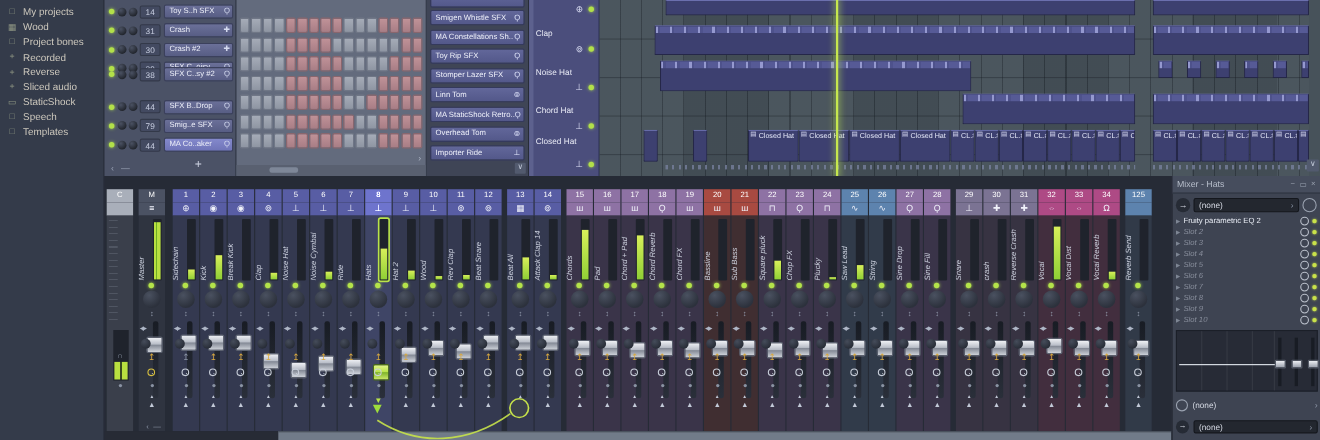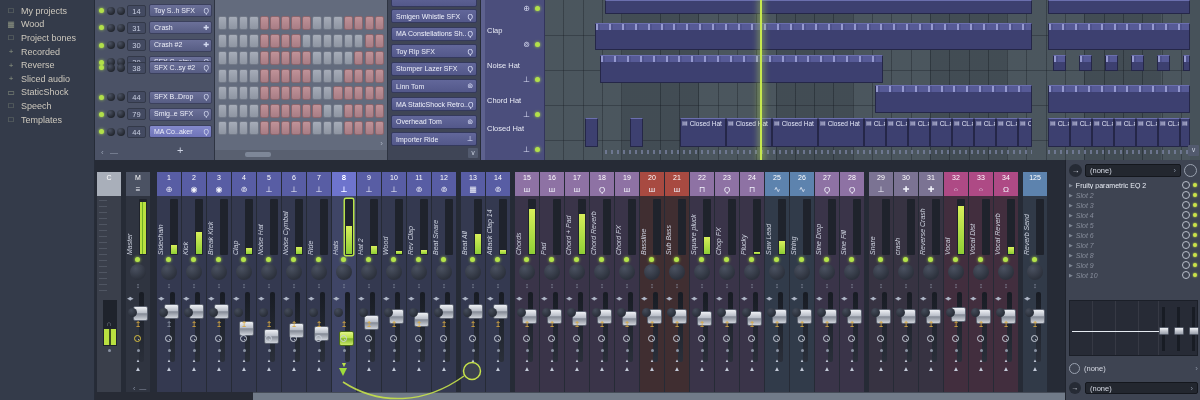--- a/index.html
+++ b/index.html
@@ -1364,20 +1364,26 @@
       <path d="M 248 222 C 285 246, 330 244, 369 216" fill="none" stroke="#c6e24a" stroke-width="1.5" opacity="0.9"></path>
       <polygon points="244,208 252,208 248,216" fill="#9edc3c"></polygon>
       <circle cx="377" cy="211" r="8.5" fill="#3c424e" stroke="#c6e24a" stroke-width="1.5"></circle>
     </svg>
     <div class="mx-hleft"></div>
     <div class="mx-minis">‹ —</div>
     <div class="mx-hscroll"></div>
   </section>
 
   <aside class="ppanel">
+    <div class="pp-title">
+      <span class="t">Mixer - Hats</span>
+      <span class="wb">−</span>
+      <span class="wb">▭</span>
+      <span class="wb">×</span>
+    </div>
     <div class="pp-insert">
       <span class="pp-arrowbtn">→</span>
       <span class="pp-drop">
           <span>(none)</span>
           <span class="chev">›</span>
         </span>
       <span class="pp-clockbtn"></span>
     </div>
     <div>
         <div class="pp-slot on">

